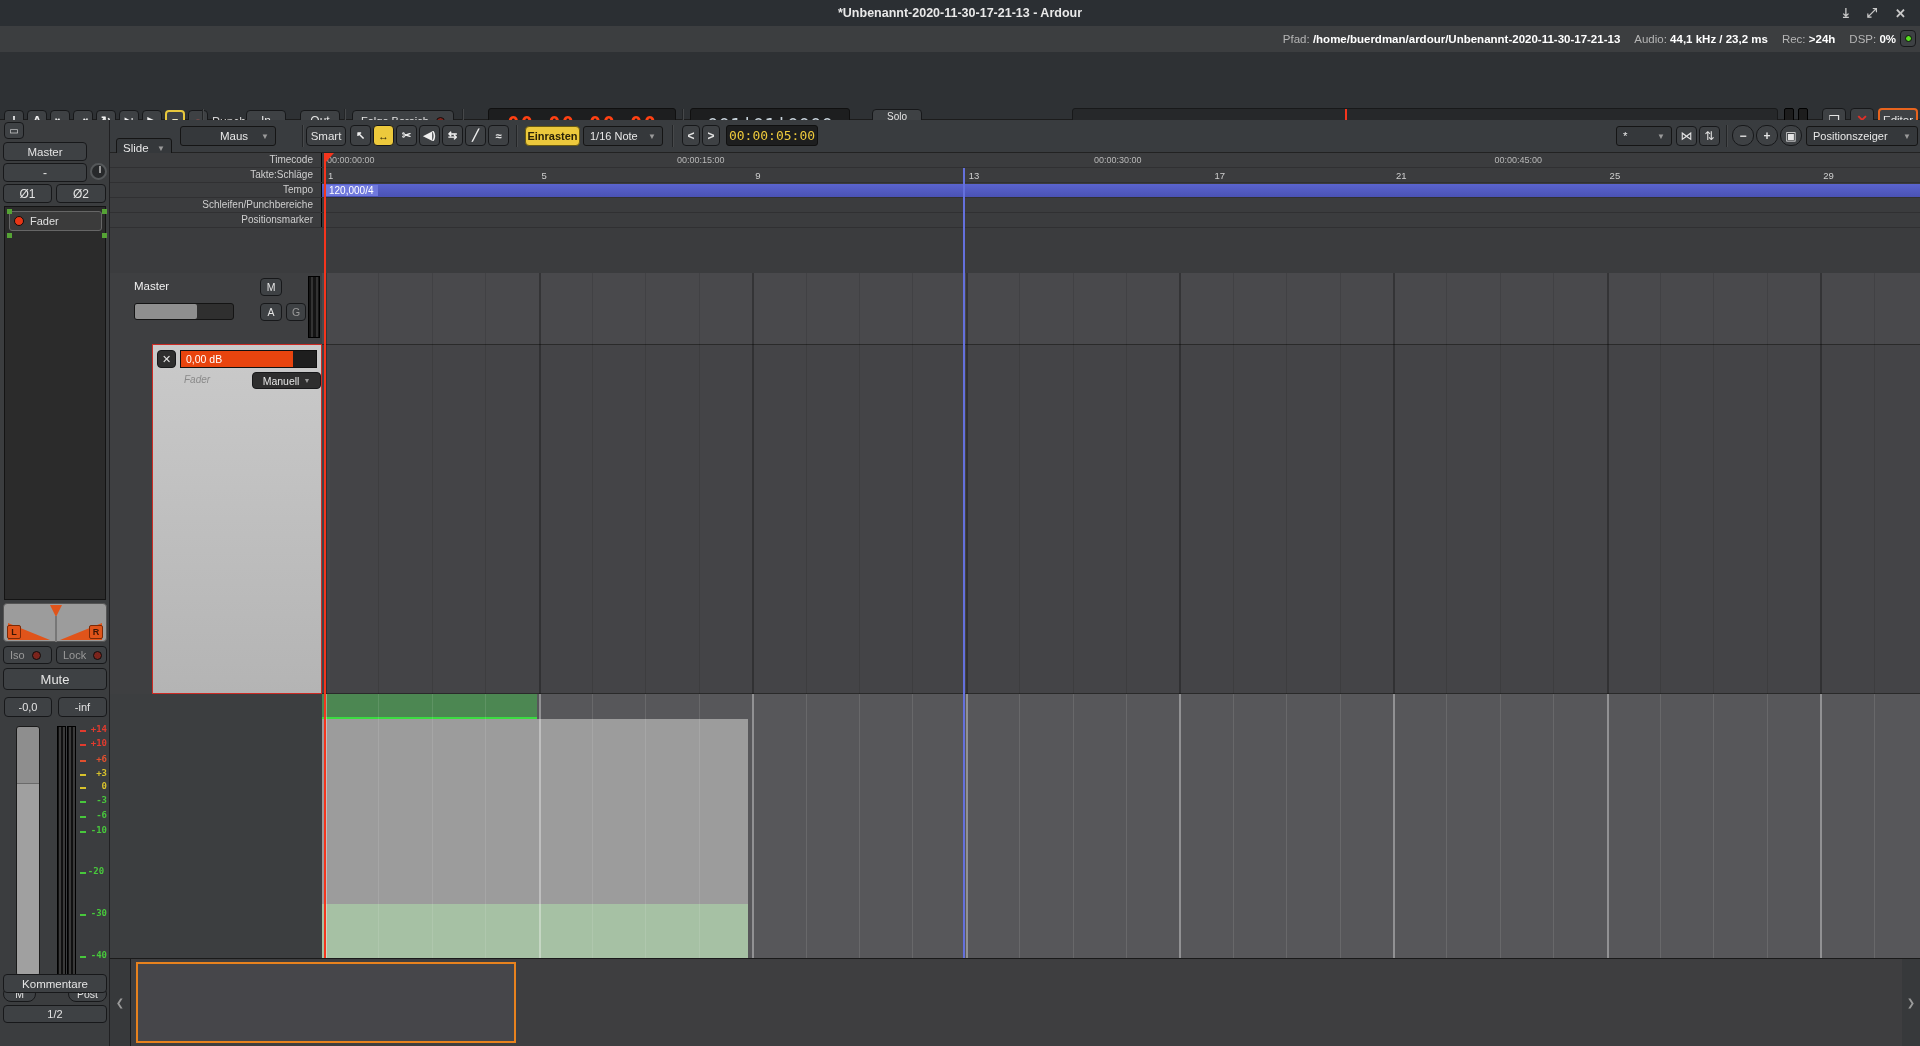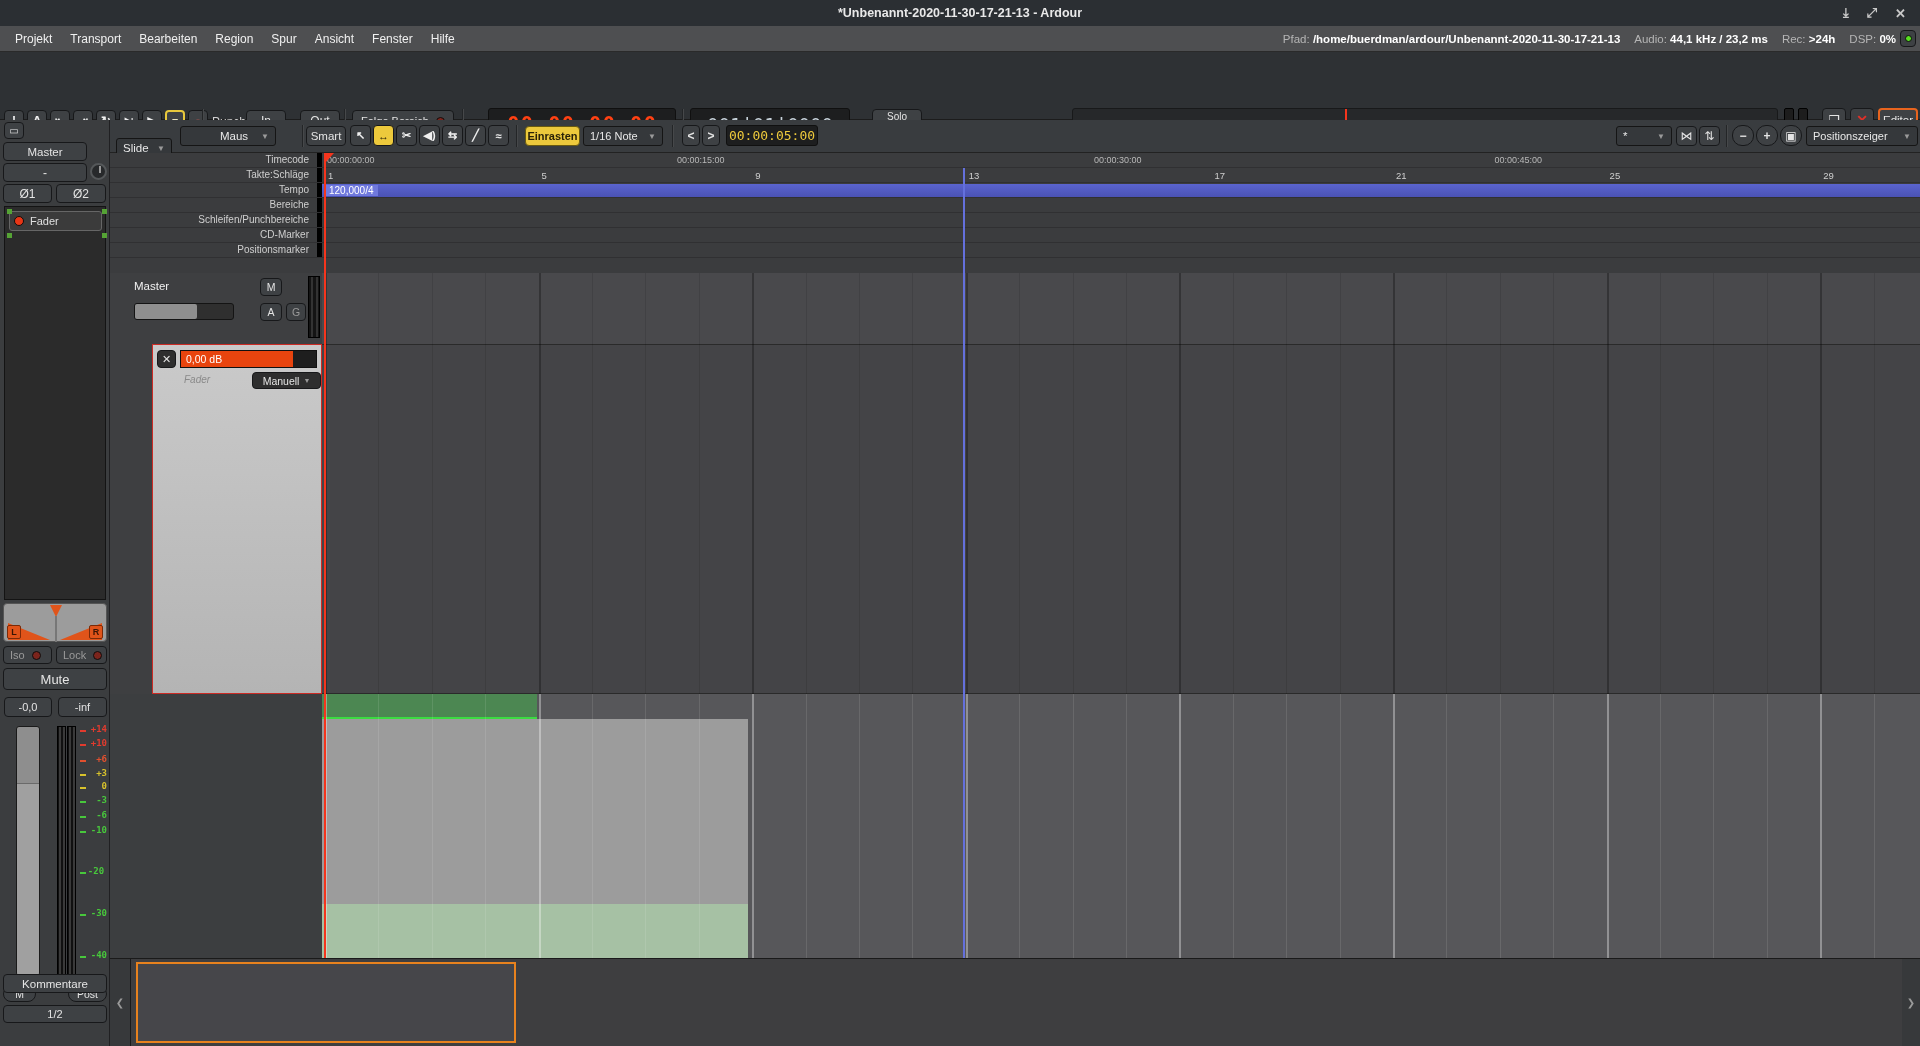--- a/index.html
+++ b/index.html
@@ -36,21 +36,21 @@
   .dd{position:absolute;background:#35383b;border:1px solid #151515;border-radius:3px;color:#e8e8e8;
       display:flex;align-items:center;font-size:11.5px;padding:0 6px;}
   .dd .arrow{margin-left:auto;color:#9a9a9a;font-size:8px;padding-left:6px;}
   .vsep{position:absolute;width:2px;background:#232527;border-right:1px solid #46484a;}
   
   .sidebar{position:absolute;left:0;top:120px;width:110px;height:926px;background:#3b3d3f;border-right:1px solid #202022;}
   .procbox{position:absolute;left:4px;top:86px;width:102px;height:394px;background:#2b2b2b;border:1px solid #141414;}
   
   .rulers{position:absolute;left:110px;top:153px;width:1810px;height:120px;background:#3b3c3e;}
   .ruler-row{position:relative;width:100%;height:15px;border-bottom:1px solid #303032;display:flex;}
-  .ruler-label{width:212px;text-align:right;padding-right:8px;font-size:10px;color:#cfcfcf;line-height:14px;border-right:5px solid #000000;}
+  .ruler-label{width:212px;text-align:right;padding-right:8px;font-size:10px;color:#cfcfcf;line-height:14px;border-right:1px solid #000000;}
   .ruler-content{position:absolute;left:212px;top:0;right:0;height:100%;}
   
   .canvas{position:absolute;left:322px;top:273px;width:1598px;height:685px;background:#57575a;}
   .headercol{position:absolute;left:110px;top:273px;width:212px;height:421px;background:#3e3f41;}
   
   .bottom-collapse{position:absolute;left:110px;top:958px;width:20px;height:88px;background:#37393b;border-top:1px solid #1a1a1a;
        display:flex;align-items:center;justify-content:center;color:#9a9a9a;font-size:10px;}
   .summary{position:absolute;left:130px;top:958px;width:1772px;height:88px;background:#3e3e40;border-top:1px solid #1a1a1a;border-left:1px solid #1a1a1a;}
   .bottom-collapse.right{left:1902px;width:18px;}
   .gridline{position:absolute;}
@@ -67,32 +67,20 @@
 
   <div class="titlebar">
     <span>*Unbenannt-2020-11-30-17-21-13 - Ardour</span>
     <div class="win-icons">
       <span>⤓</span>
       <span>⤢</span>
       <span>✕</span>
     </div>
   </div>
 
-  <div class="menubar">
-    <div id="menu-items">
-        <div class="menu-item">Projekt</div>
-        <div class="menu-item">Transport</div>
-        <div class="menu-item">Bearbeiten</div>
-        <div class="menu-item">Region</div>
-        <div class="menu-item">Spur</div>
-        <div class="menu-item">Ansicht</div>
-        <div class="menu-item">Fenster</div>
-        <div class="menu-item">Hilfe</div>
-      </div>
-  </div>
   <div class="statusline">
     <span><span class="lab">Pfad:</span>
       <span class="val">/home/buerdman/ardour/Unbenannt-2020-11-30-17-21-13</span></span>
     <span><span class="lab">Audio:</span>
       <span class="val">44,1 kHz / 23,2 ms</span></span>
     <span><span class="lab">Rec:</span>
       <span class="val">&gt;24h</span></span>
     <span><span class="lab">DSP:</span>
       <span class="val">0%</span></span>
   </div>
@@ -329,29 +317,21 @@
       </div>
       <div class="ruler-row">
         <div class="ruler-label">Tempo</div>
         <div class="ruler-content">
           <div style="left: 0px; top: 1px; right: 0px; height: 13px; position: absolute; background: linear-gradient(rgb(90, 100, 207), rgb(74, 82, 180));">
             <div style="left: 3px; top: 1px; position: absolute; background: rgb(112, 121, 221); color: rgb(255, 255, 255); font-size: 10px; padding: 0px 4px; height: 11px; line-height: 11px;">120,000/4</div>
           </div>
         </div>
       </div>
       <div class="ruler-row">
-        <div class="ruler-label">Bereiche</div>
-        <div class="ruler-content"></div>
-      </div>
-      <div class="ruler-row">
         <div class="ruler-label">Schleifen/Punchbereiche</div>
-        <div class="ruler-content"></div>
-      </div>
-      <div class="ruler-row">
-        <div class="ruler-label">CD-Marker</div>
         <div class="ruler-content"></div>
       </div>
       <div class="ruler-row">
         <div class="ruler-label">Positionsmarker</div>
         <div class="ruler-content"></div>
       </div>
     </div>
 
   <div class="headercol">
 

